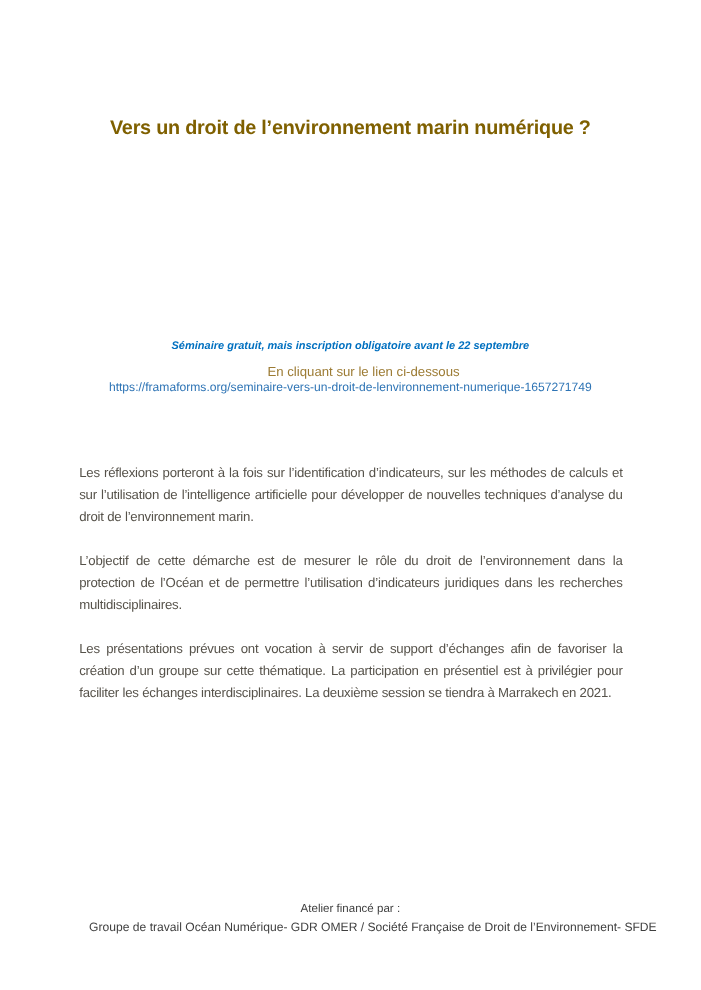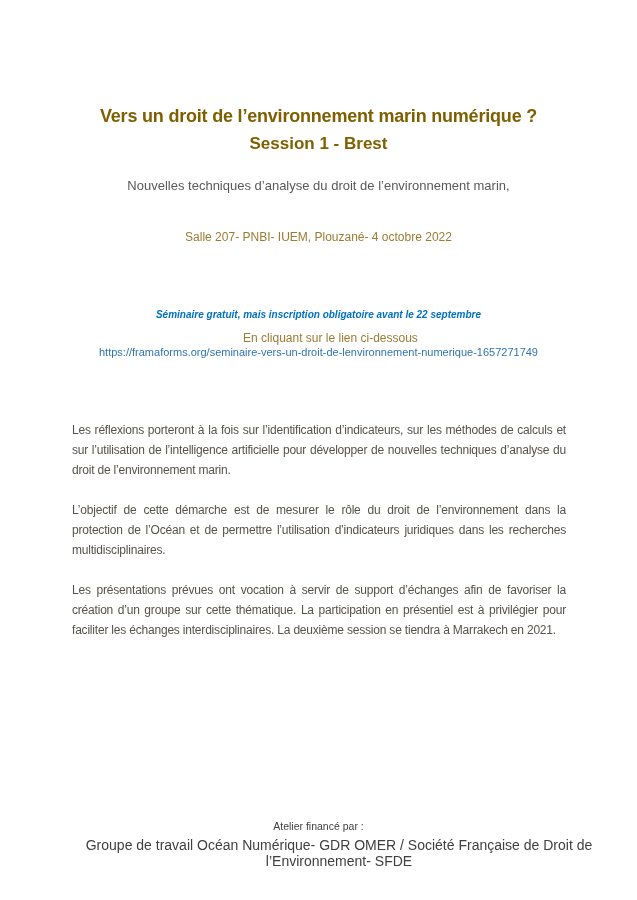--- a/index.html
+++ b/index.html
@@ -89,38 +89,35 @@
   .body-block p {
     margin: 0 0 20px 0;
   }
   .footer-label {
     top: 820px;
     font-size: 10.5px;
     color: #3F3F3F;
   }
   .footer-line {
     top: 837px;
-    font-size: 14px;
+    font-size: 11px;
     color: #3F3F3F;
     padding-left: 41px;
   }
 </style>
 </head>
 <body>
 
 <div class="page">
 
   <div class="centered title-line1">Vers un droit de l’environnement marin numérique ?</div>
 
-  <div class="centered title-line2">Session 1 - Brest</div>
-
-  <div class="centered subtitle-line1">Nouvelles techniques d’analyse du droit de l’environnement marin,</div>
 
 
-  <div class="centered venue-line">Salle 207- PNBI- IUEM, Plouzané- 4 octobre 2022</div>
+
 
   <div class="centered notice-line">Séminaire gratuit, mais inscription obligatoire avant le 22 septembre</div>
 
   <div class="centered instruction-line">En cliquant sur le lien ci-dessous</div>
 
   <div class="centered url-line">
     <a href="#">https://framaforms.org/seminaire-vers-un-droit-de-lenvironnement-numerique-1657271749</a>
   </div>
 
   <div class="body-block">

